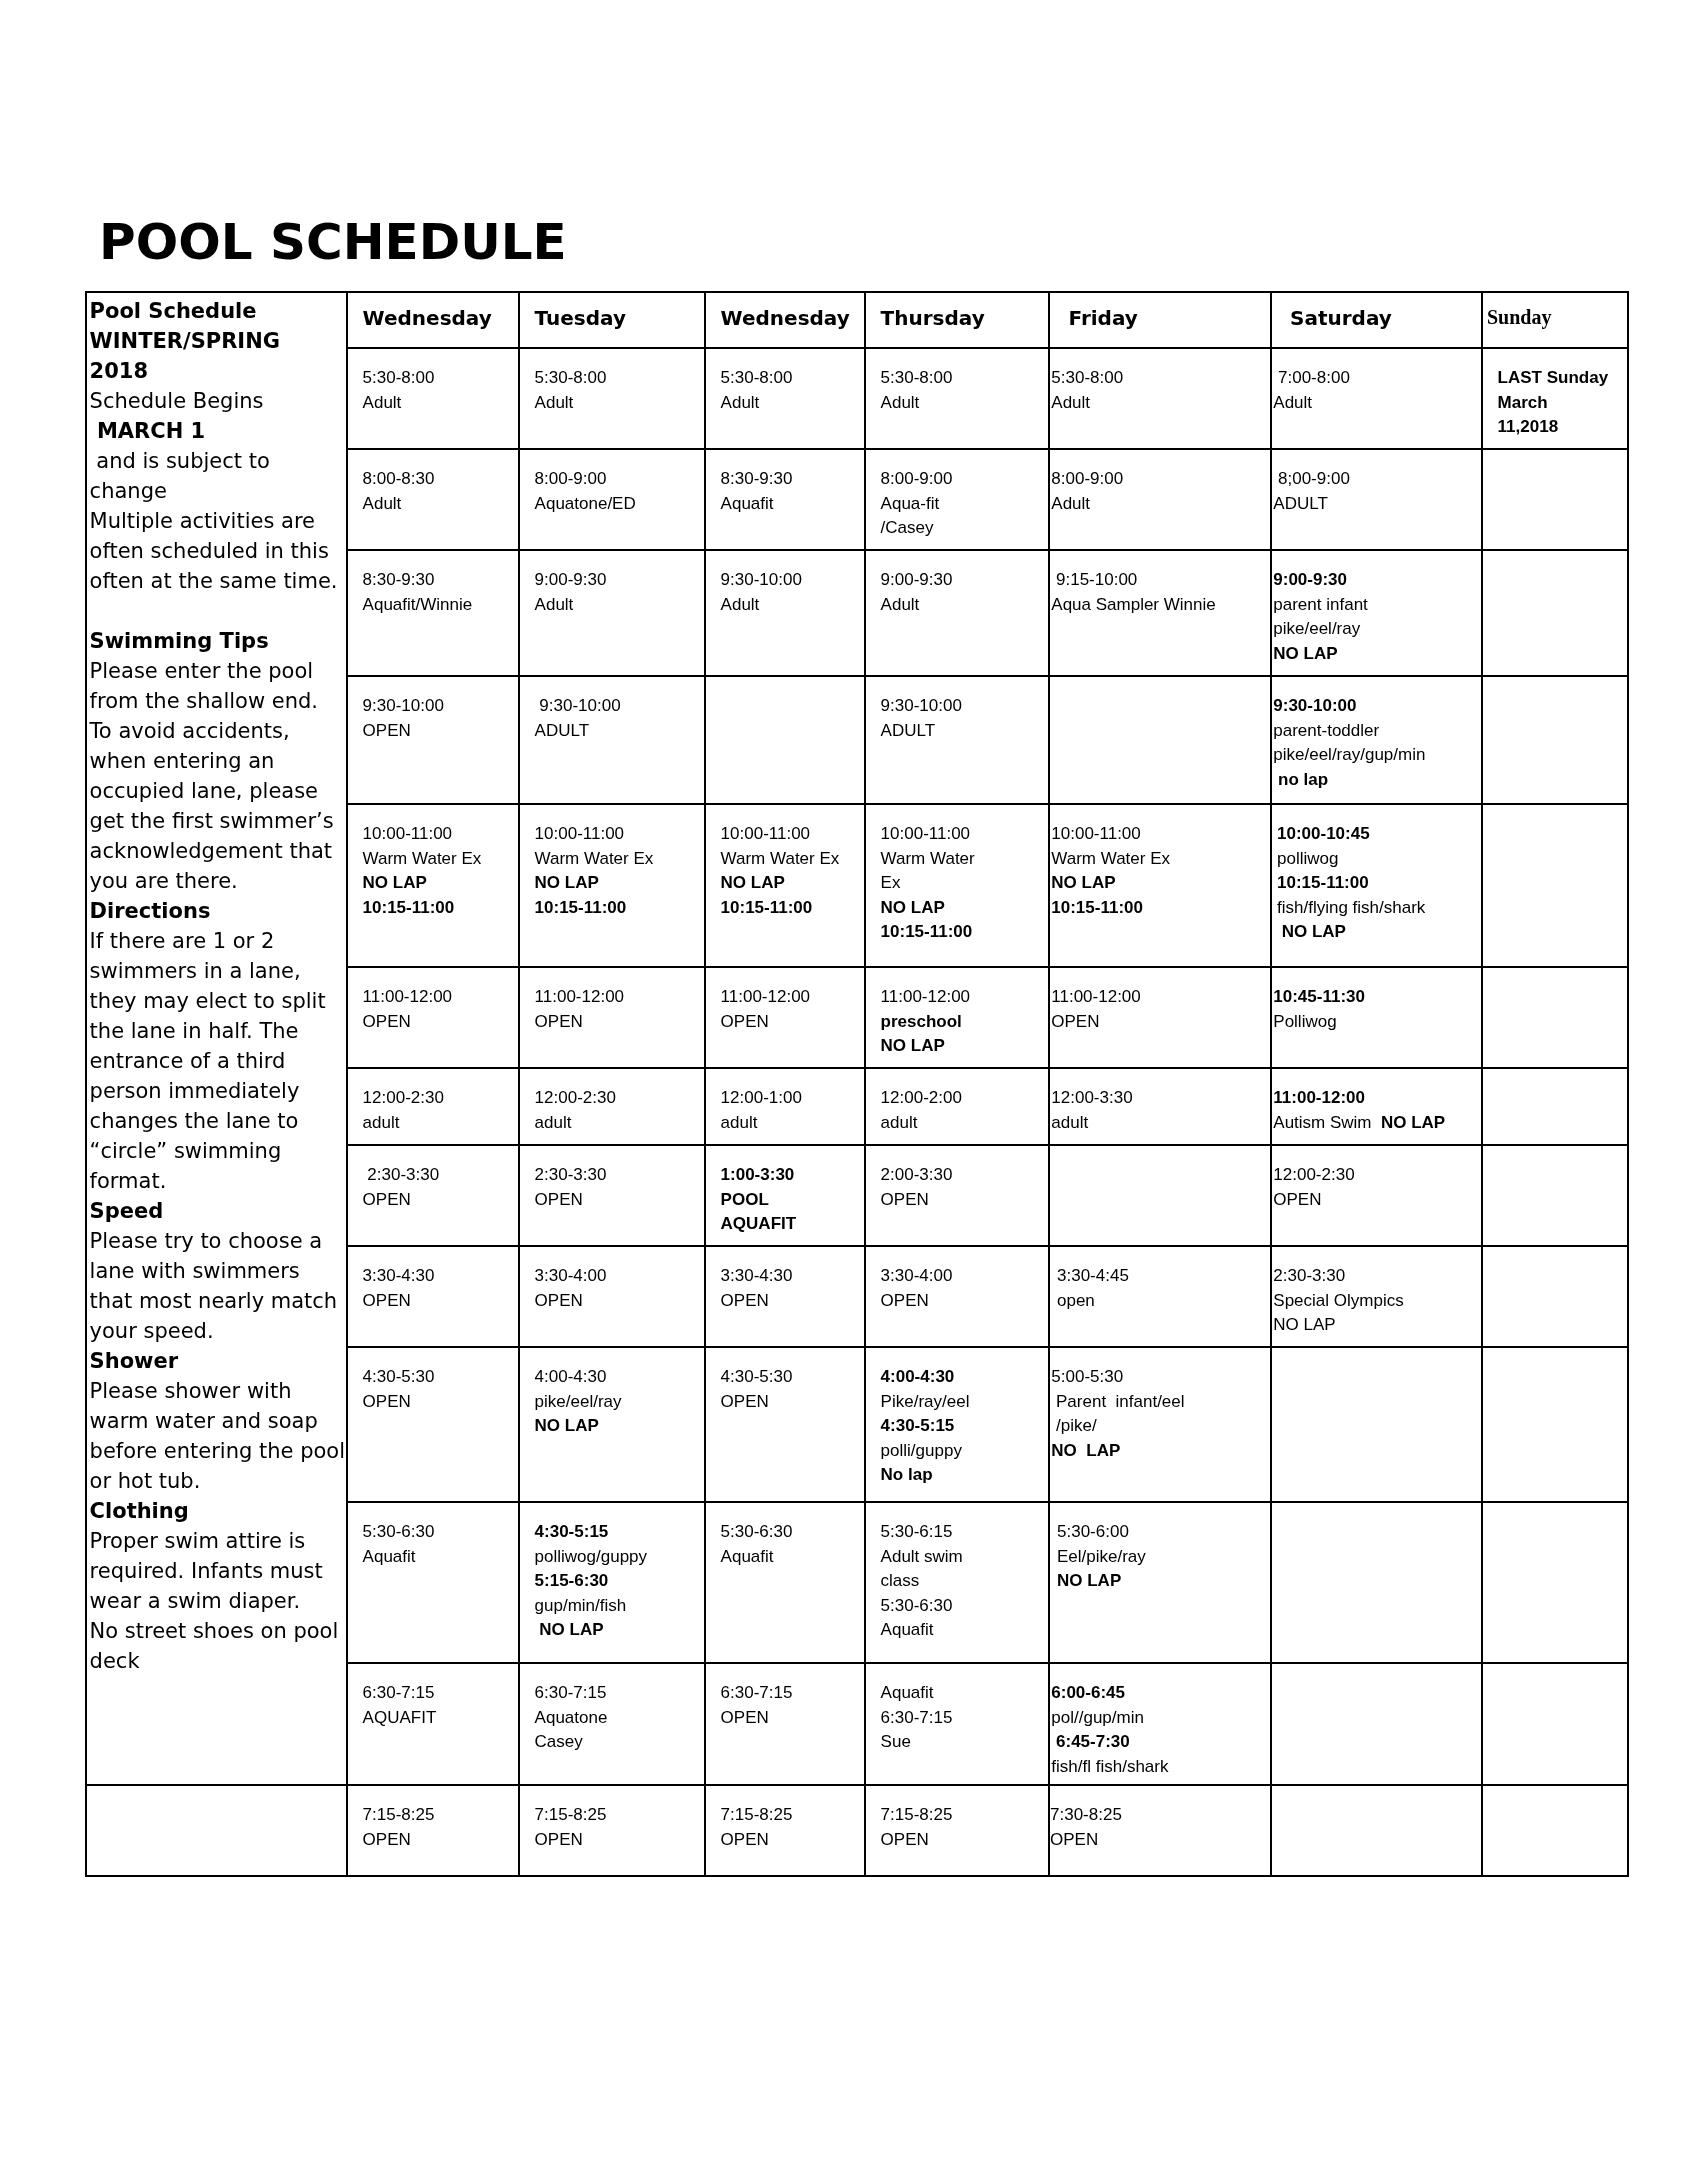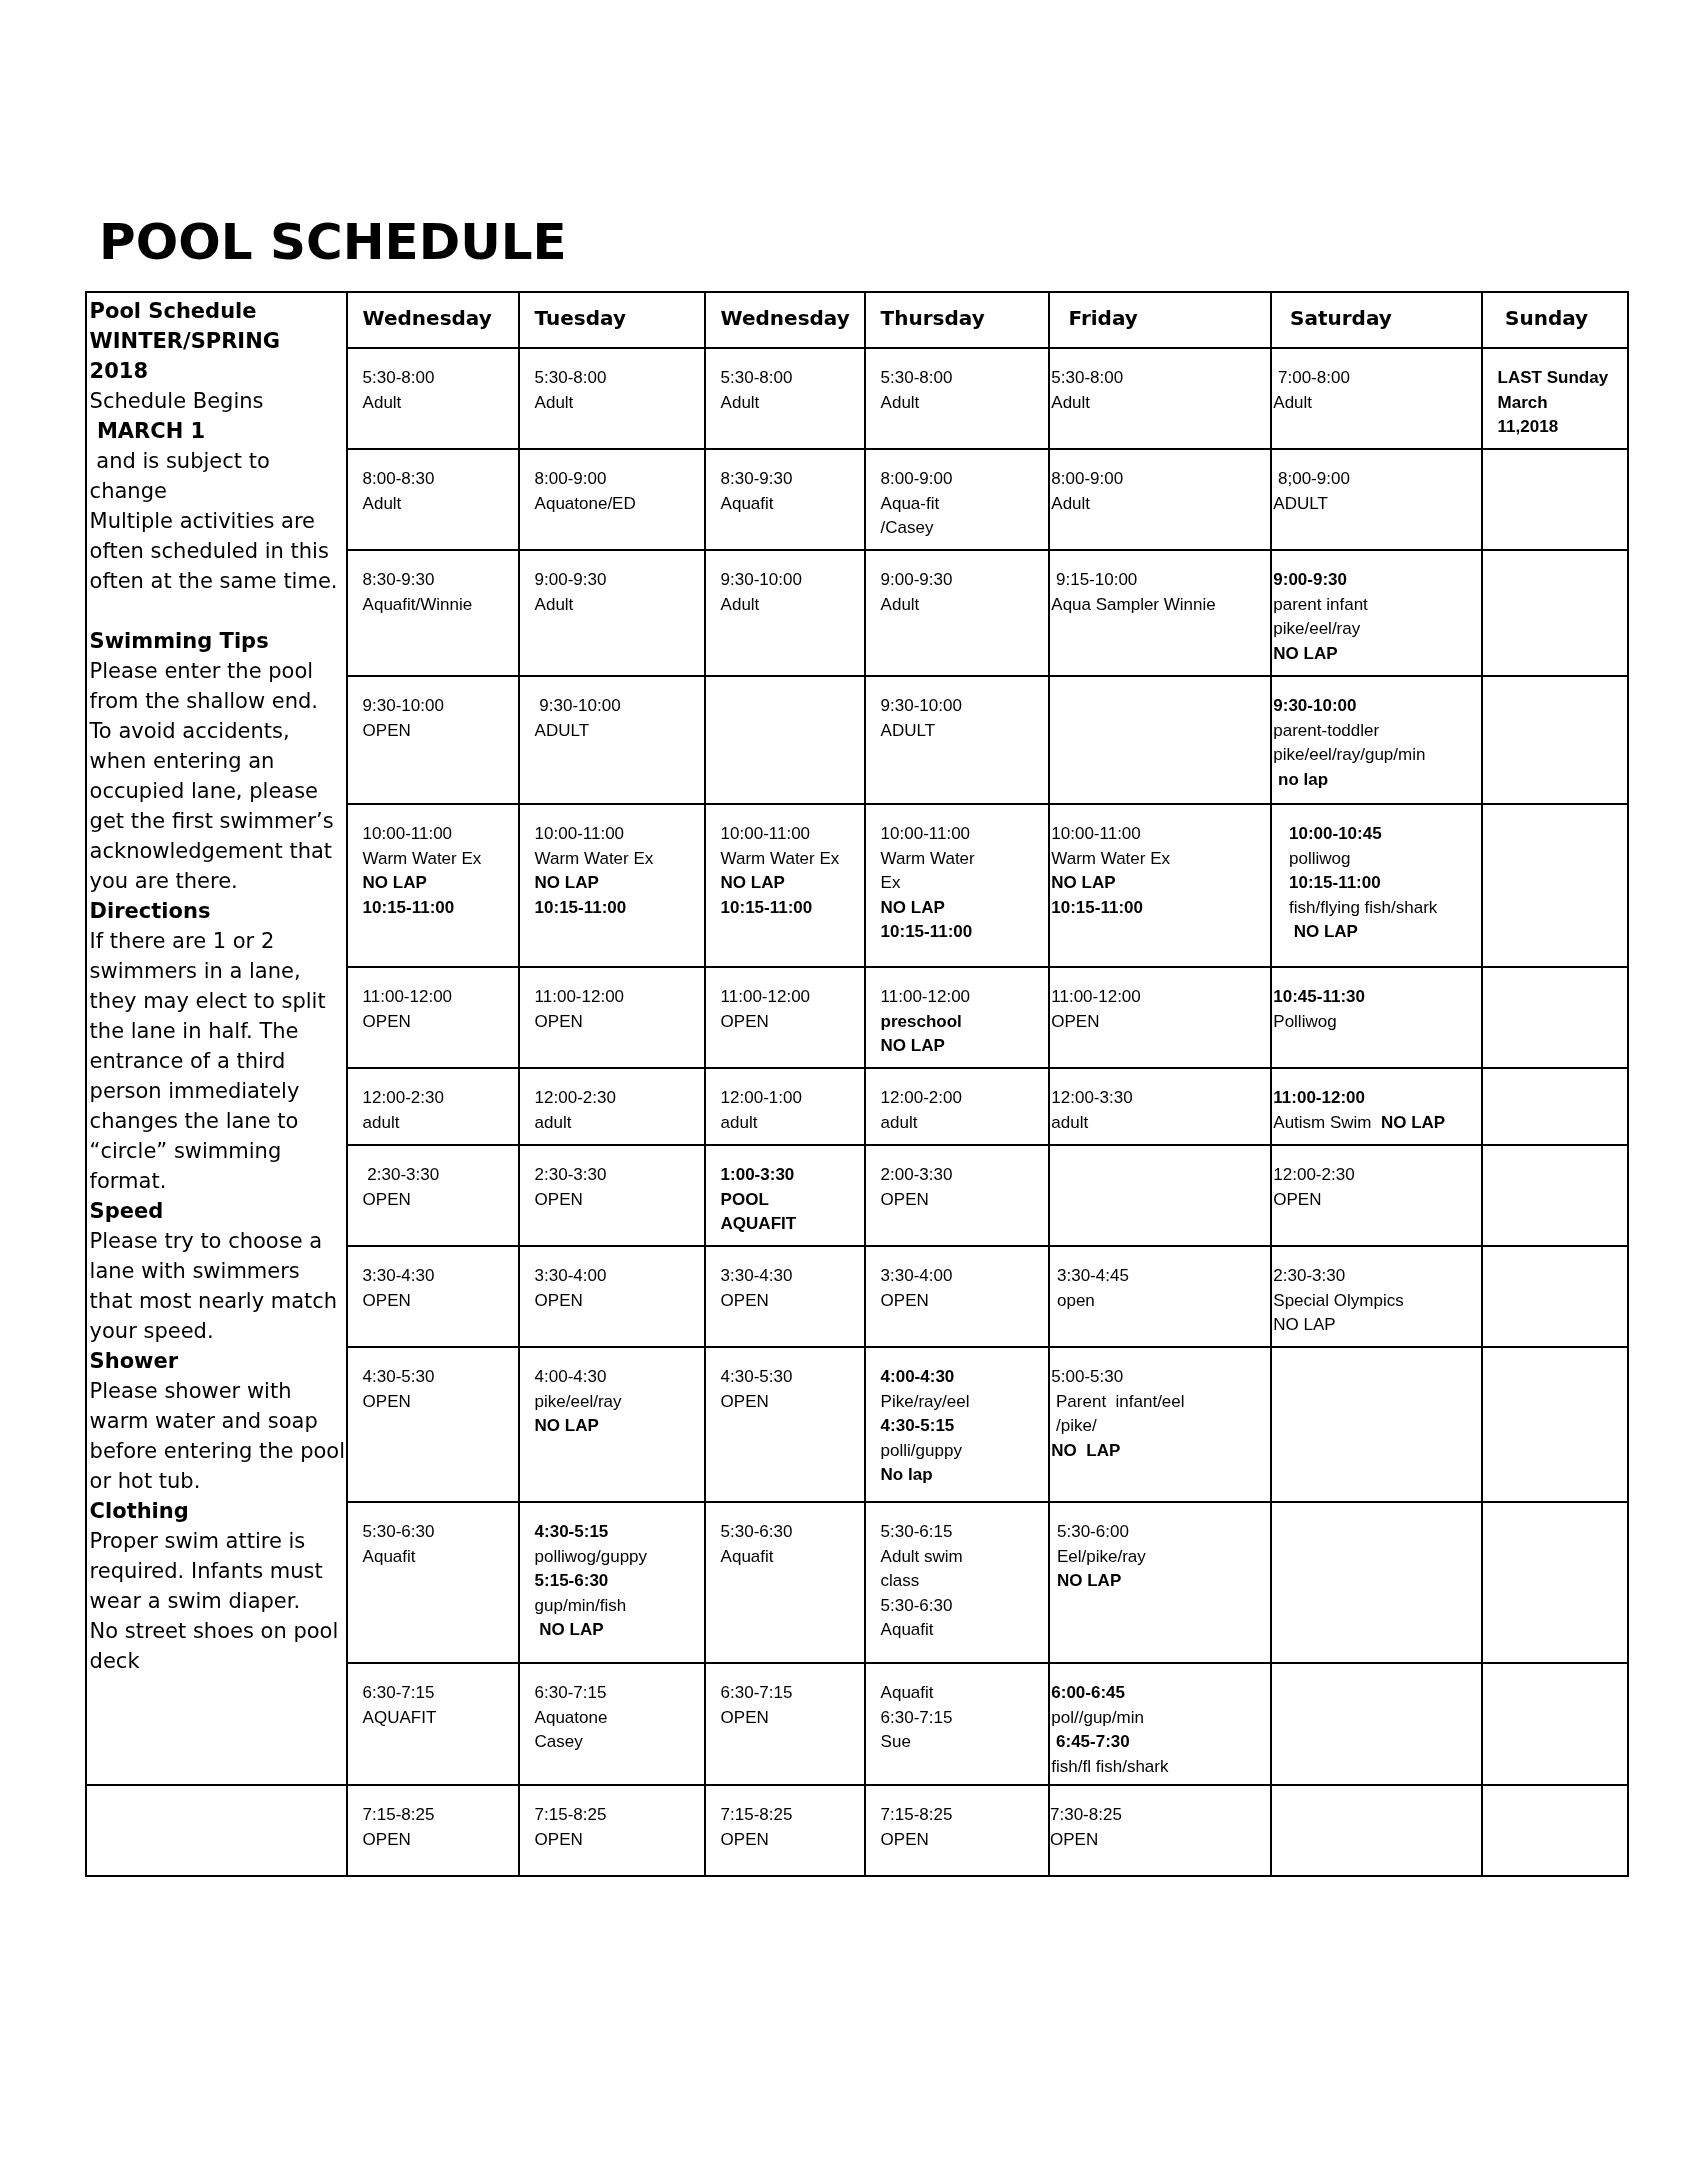--- a/index.html
+++ b/index.html
@@ -98,21 +98,21 @@
         <td>
           <span class="day" style="padding-left: 14.6px;">Thursday</span>
         </td>
         <td>
           <span class="day" style="padding-left: 18.5px;">Friday</span>
         </td>
         <td>
           <span class="day" style="padding-left: 18px;">Saturday</span>
         </td>
         <td>
-          <span class="day" style="padding-left: 22px;">Sunday</span>
+          <span class="day" style="padding-left: 4px; font-family: Liberation Serif, serif;">Sunday</span>
         </td>
       </tr>
       <tr>
         <td style="height: 99px;">
           <div class="cell">
             <span class="ln">5:30-8:00</span>
             <span class="ln">Adult</span>
           </div>
         </td>
         <td style="height: 99px;">
@@ -311,21 +311,21 @@
         </td>
         <td style="height: 161px;">
           <div class="cell" style="padding-left: 1.3px;">
             <span class="ln">10:00-11:00</span>
             <span class="ln">Warm Water Ex</span>
             <span class="ln b">NO LAP</span>
             <span class="ln b">10:15-11:00</span>
           </div>
         </td>
         <td style="height: 161px;">
-          <div class="cell" style="padding-left: 17px;">
+          <div class="cell" style="padding-left: 5px;">
             <span class="ln b">10:00-10:45</span>
             <span class="ln">polliwog</span>
             <span class="ln b">10:15-11:00</span>
             <span class="ln">fish/flying fish/shark</span>
             <span class="ln b"> NO LAP</span>
           </div>
         </td>
         <td style="height: 161px;">
           <div class="cell"></div>
         </td>

